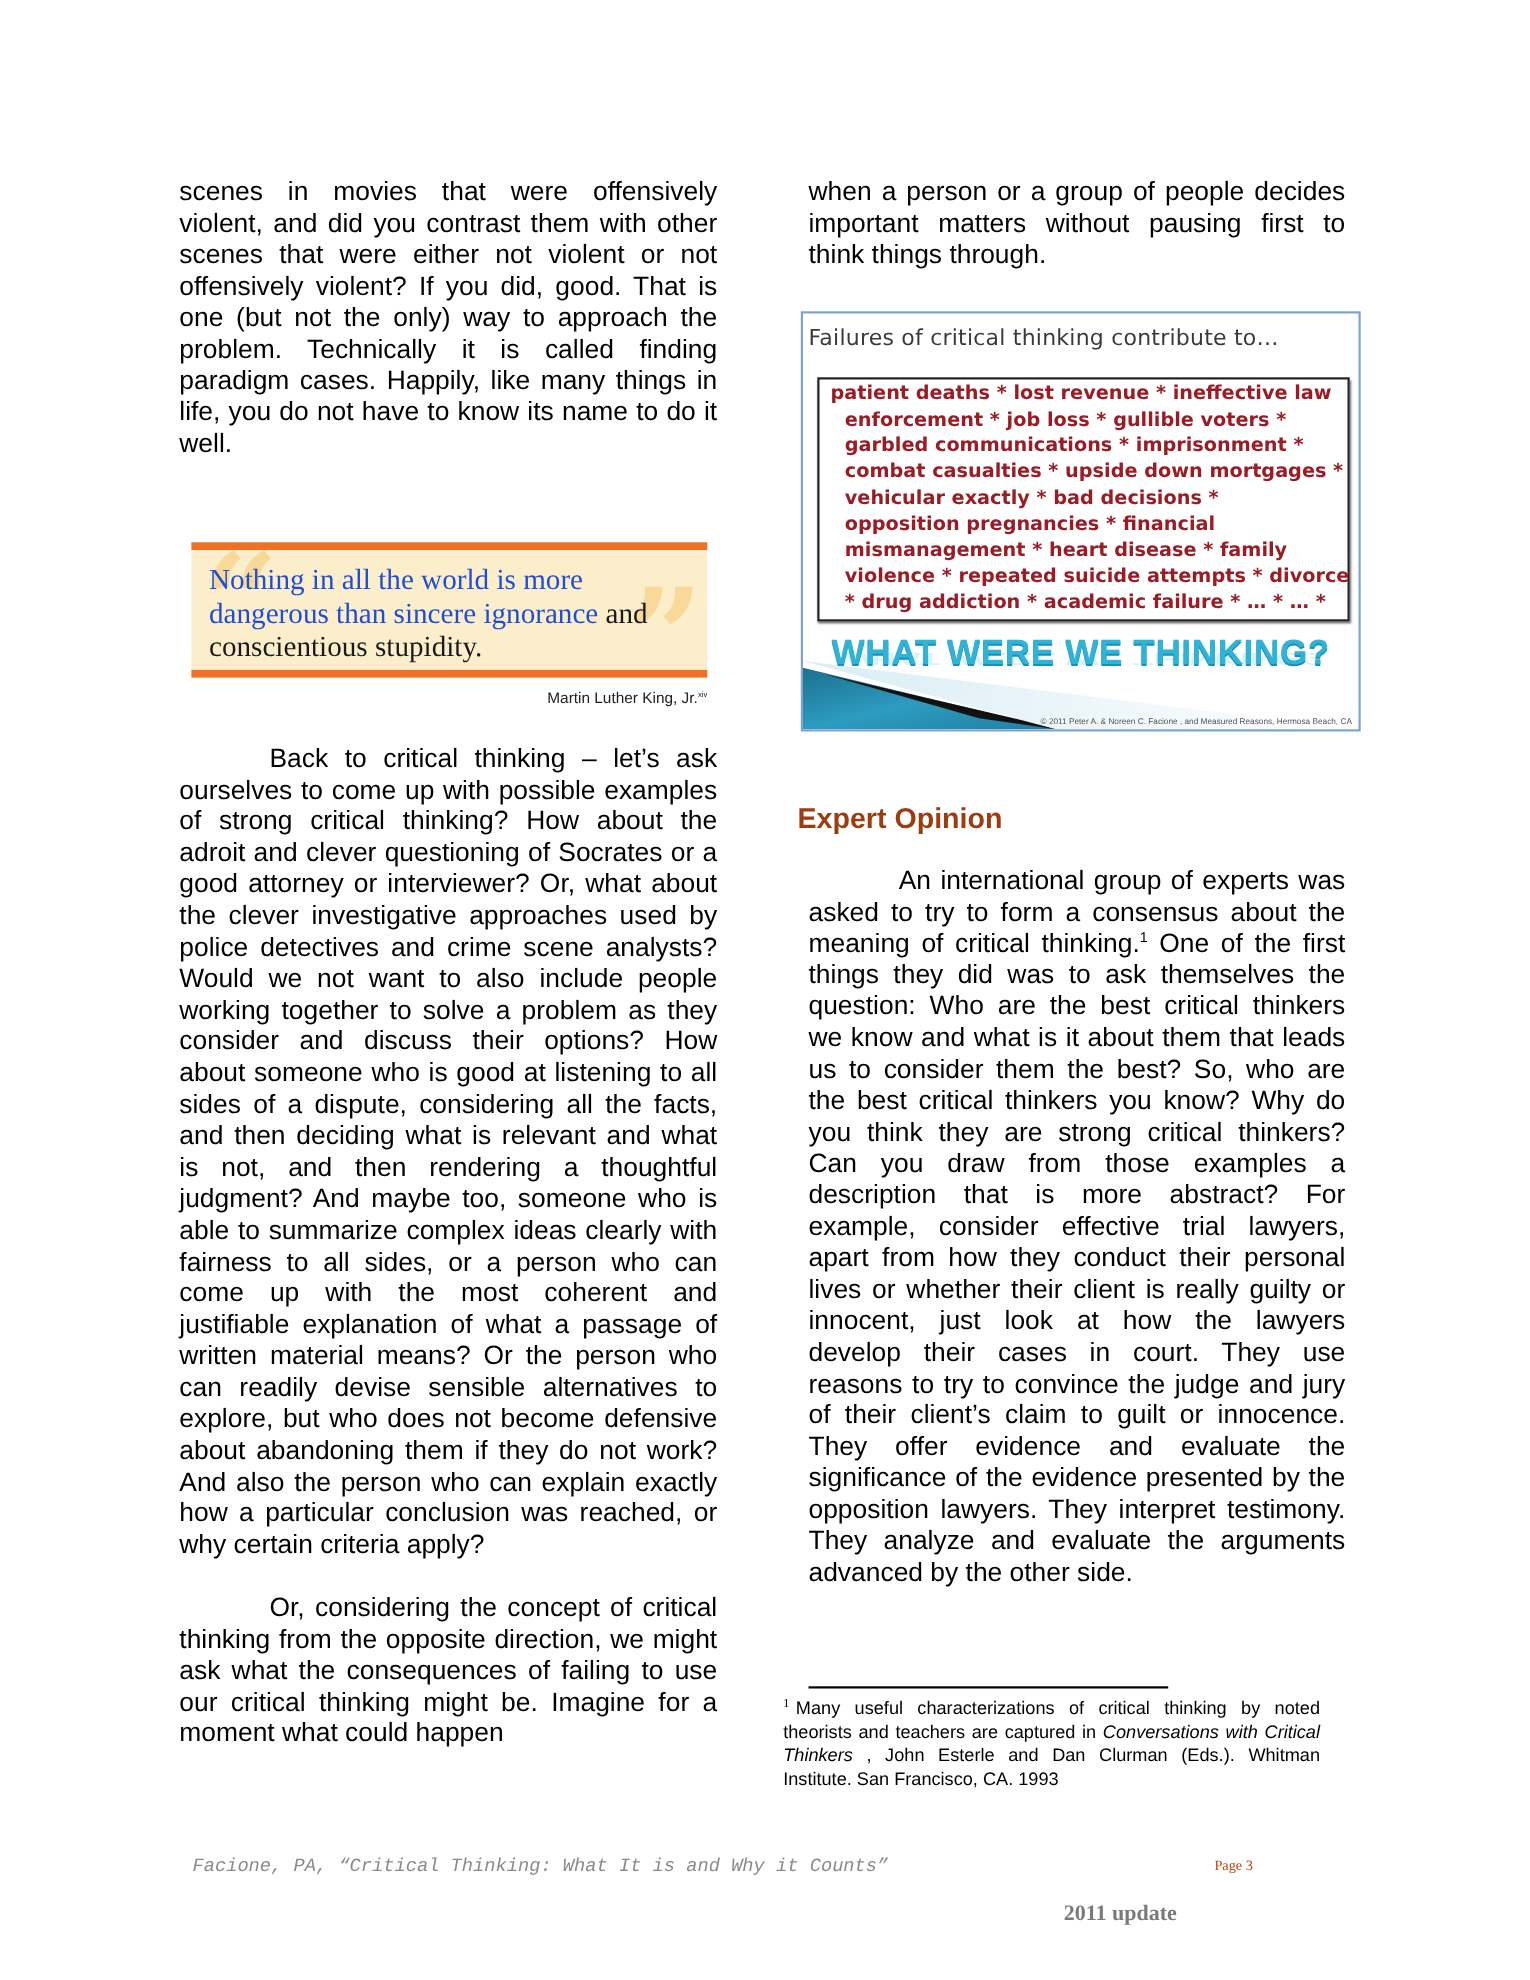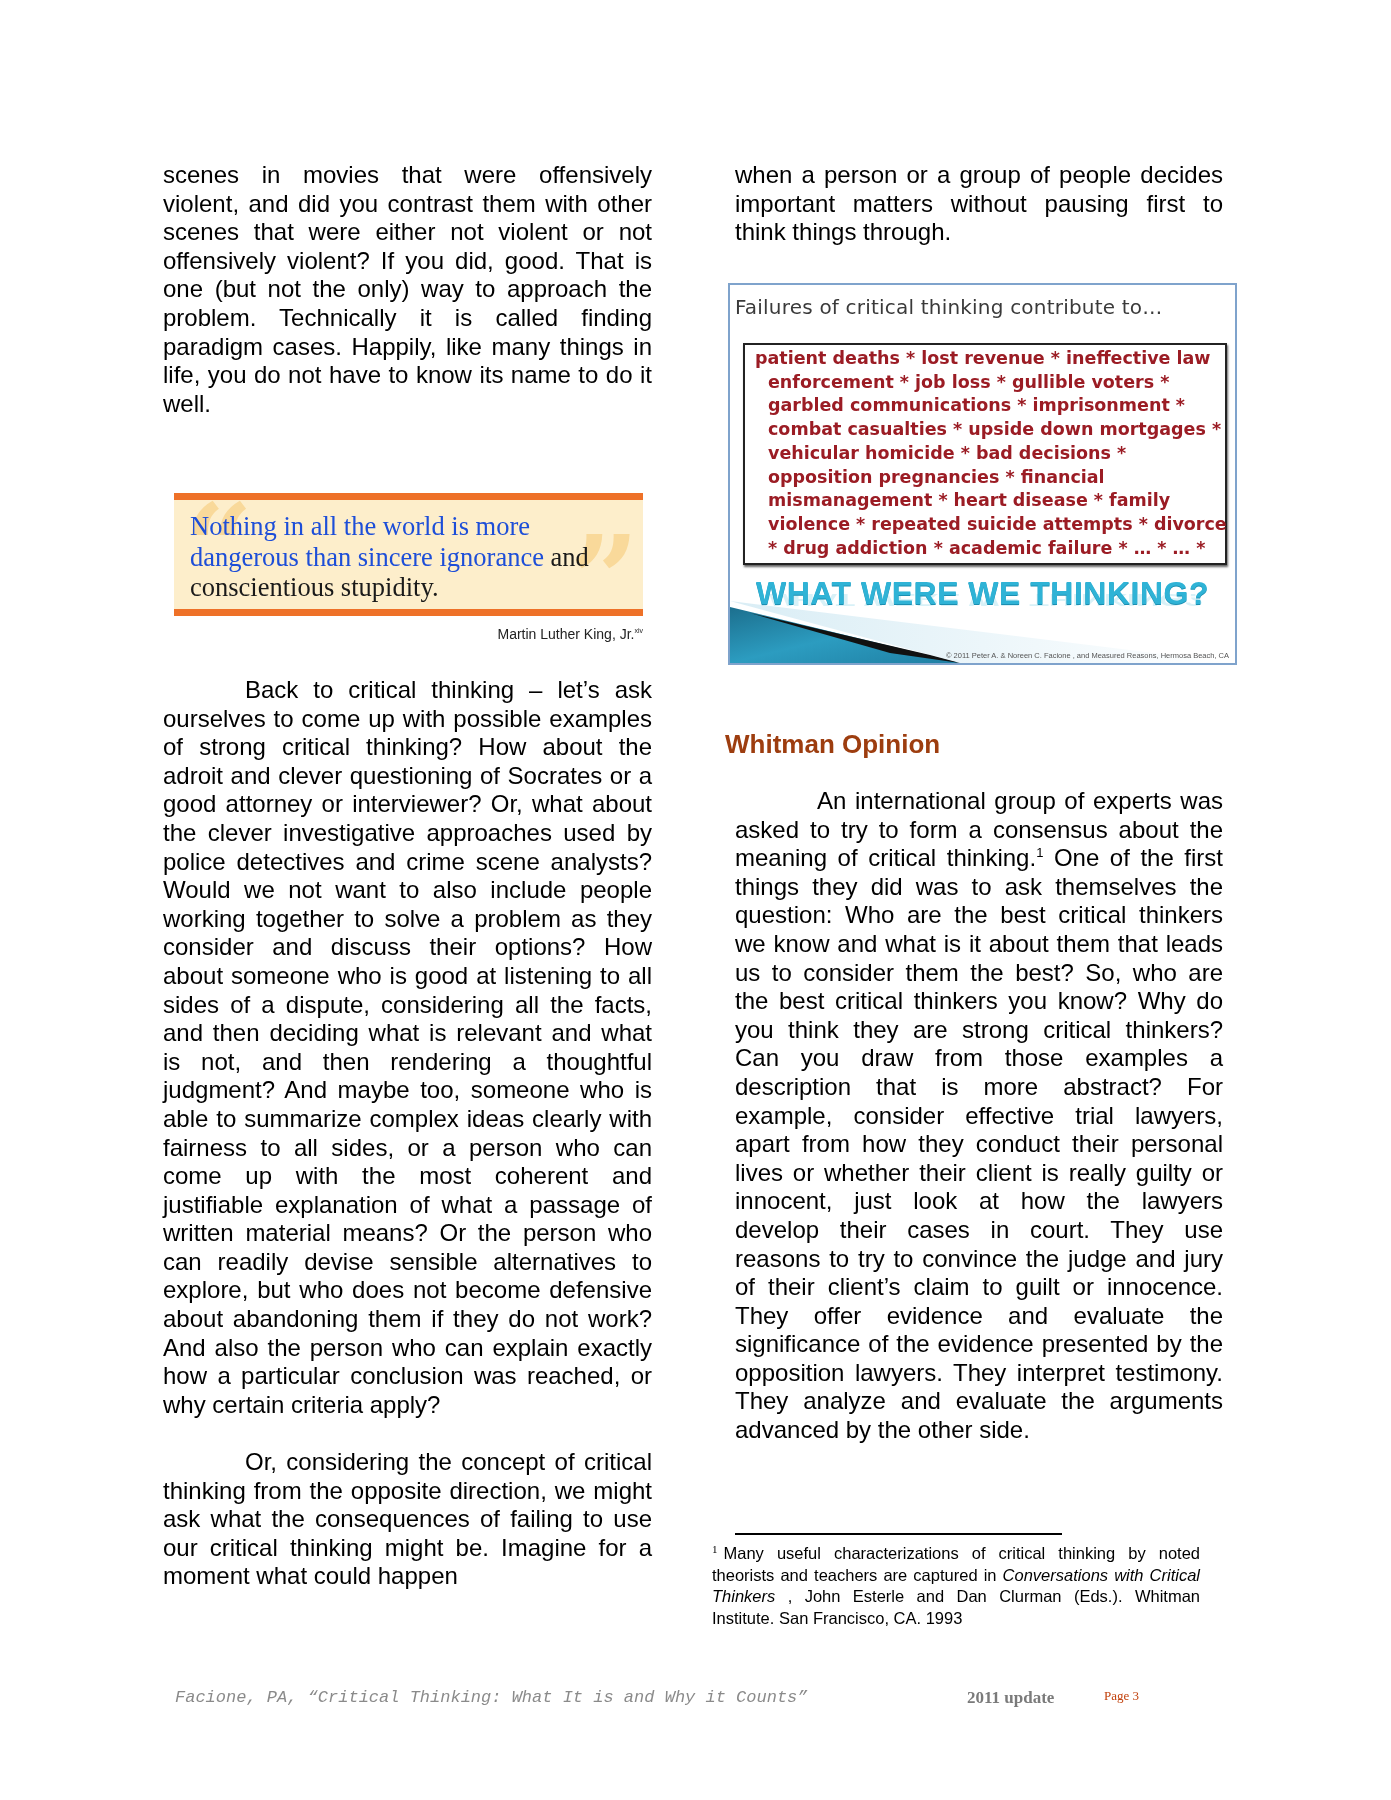--- a/index.html
+++ b/index.html
@@ -64,22 +64,22 @@
   #footnote-rule { position: absolute; left: 735px; top: 1533px; width: 327px; height: 2px; background: #000; }
   #footnote { position: absolute; left: 712px; top: 1543px; width: 488px; font-size: 16.5px;
               line-height: 21.5px; text-align: justify; }
   #footnote .fn-num { font-family: "Liberation Serif", serif; font-size: 11px; vertical-align: super;
                       line-height: 0; margin-right: 6px; }
   #footnote em { font-style: italic; }
 
   
   #footer-left { position: absolute; left: 175px; top: 1688px; font-family: Liberation Mono, monospace;
                  font-style: italic; font-size: 17px; color: #8a8a8a; }
-  #footer-update { position: absolute; left: 967px; top: 1688px; font-family: "Liberation Serif", serif;
-                   font-weight: bold; font-size: 17px; color: #7a7a7a; }
+  #footer-update { position: absolute; left: 967px; top: 1728px; font-family: "Liberation Serif", serif;
+                   font-weight: bold; font-size: 20px; color: #7a7a7a; }
   #footer-page { position: absolute; left: 1104px; top: 1688px; font-family: "Liberation Serif", serif;
                  font-size: 13px; color: #c2410c; }
 </style>
 </head>
 <body>
 
 <div class="col" id="col-left-top">
   <p>scenes in movies that were offensively violent, and did you contrast them with other scenes that were either not violent or not offensively violent?  If you did, good. That is one (but not the only) way to approach the problem.   Technically it is called finding paradigm cases.  Happily, like many things in life, you do not have to know its name to do it well.</p>
 </div>
 
@@ -105,21 +105,21 @@
 </div>
 
 <div id="infographic">
   <div id="info-title">Failures of critical thinking contribute to…</div>
   <div id="info-list-box">
     <div id="info-list">
       <span class="ln">patient deaths * lost revenue * ineffective law</span>
       <span class="ln sub">enforcement * job loss * gullible voters *</span>
       <span class="ln sub">garbled communications * imprisonment *</span>
       <span class="ln sub">combat casualties * upside down mortgages *</span>
-      <span class="ln sub">vehicular homicide * bad decisions *</span>
+      <span class="ln sub">vehicular exactly * bad decisions *</span>
       <span class="ln sub">opposition pregnancies * financial</span>
       <span class="ln sub">mismanagement * heart disease * family</span>
       <span class="ln sub">violence * repeated suicide attempts * divorce</span>
       <span class="ln sub">* drug addiction * academic failure * … * … *</span>
     </div>
   </div>
   <svg id="info-swoosh" viewBox="0 0 505 80" preserveAspectRatio="none">
     <defs>
       <linearGradient id="swg" x1="0" y1="0" x2="1" y2="1">
         <stop offset="0" stop-color="#1c6f8e"></stop>
@@ -133,21 +133,21 @@
     </defs>
     <polygon points="0,24 230,80 0,80" fill="url(#swg)"></polygon>
     <polygon points="0,18 505,80 230,80" fill="url(#swl)"></polygon>
     <polygon points="20,30 200,72 230,80 160,70" fill="#111"></polygon>
   </svg>
   <div id="info-headline-reflect">WHAT WERE WE THINKING?</div>
   <div id="info-headline">WHAT WERE WE THINKING?</div>
   <div id="info-copyright">© 2011 Peter A. &amp; Noreen C. Facione , and Measured Reasons, Hermosa Beach, CA</div>
 </div>
 
-<div id="expert-heading">Whitman Opinion</div>
+<div id="expert-heading">Expert Opinion</div>
 
 <div class="col" id="col-right-bottom">
   <p class="indent"><span>An international group of experts was asked to try to form a consensus about the meaning of critical thinking.</span><span class="fnref">1</span><span>  One of the first things they did was to ask themselves the question:  Who are the best critical thinkers we know and what is it about them that leads us to consider them the best? So, who are the best critical thinkers you know?  Why do you think they are strong critical thinkers?  Can you draw from those examples a description that is more abstract?  For example, consider effective trial lawyers, apart from how they conduct their personal lives or whether their client is really guilty or innocent, just look at how the lawyers develop their cases in court.  They use reasons to try to convince the judge and jury of their client’s claim to guilt or innocence.  They offer evidence and evaluate the significance of the evidence presented by the opposition lawyers.  They interpret testimony.   They analyze and evaluate the arguments advanced by the other side.</span></p>
 </div>
 
 <div id="footnote-rule"></div>
 <div id="footnote">
   <span class="fn-num">1</span><span>Many useful characterizations of critical thinking by noted theorists and teachers are captured in </span><em>Conversations with Critical Thinkers</em><span> , John Esterle and Dan Clurman  (Eds.). Whitman  Institute. San Francisco, CA.  1993</span>
 </div>
 

